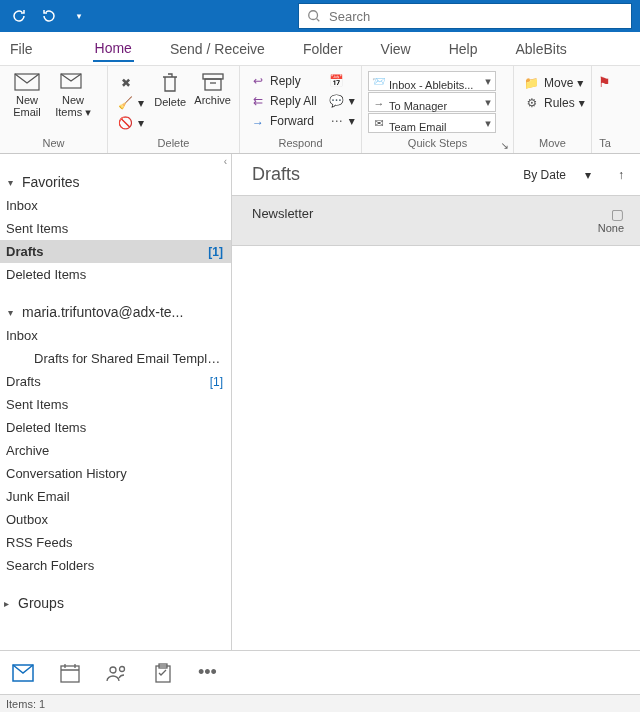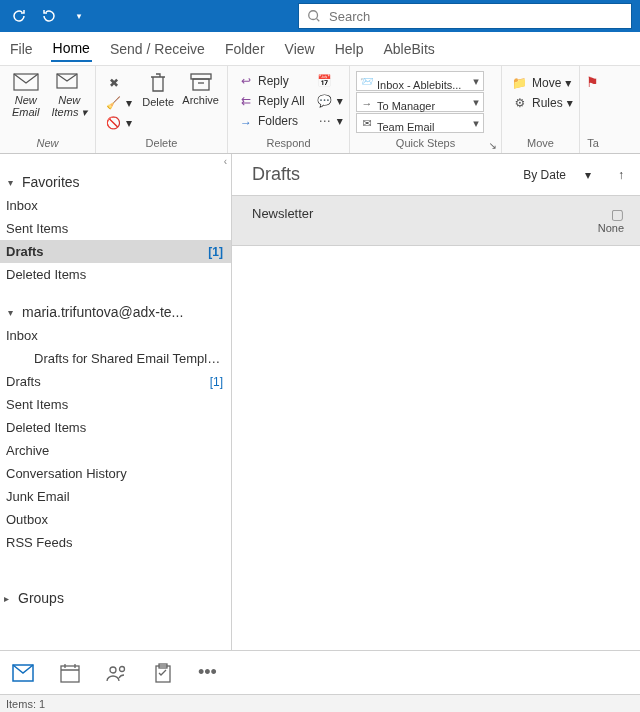--- a/index.html
+++ b/index.html
@@ -3,23 +3,23 @@
 <meta charset="utf-8">
 <style>
 * { margin: 0; padding: 0; box-sizing: border-box; font-family: "Segoe UI", Arial, sans-serif; }
 body { width: 640px; height: 712px; background: #fff; overflow: hidden; font-size: 13px; color: #333; }
 
 .titlebar { height: 32px; background: #106ebe; display: flex; align-items: center; padding: 0 8px; gap: 8px; }
 .titlebar .iconbtn { width: 22px; height: 22px; display: flex; align-items: center; justify-content: center; color: #fff; cursor: pointer; }
 .searchbox { flex: 1; margin-left: 200px; height: 26px; background: #fff; border: 1px solid #0a5ca0; display: flex; align-items: center; padding: 0 8px; gap: 8px; color: #888; }
 .searchbox input { border: none; outline: none; flex: 1; font-size: 13px; color: #333; background: transparent; }
 
-.menubar { height: 34px; display: flex; align-items: center; padding: 0 8px; gap: 16px; border-bottom: 1px solid #e1e1e1; }
+.menubar { height: 34px; display: flex; align-items: center; padding: 0 8px; gap: 34px; border-bottom: 1px solid #e1e1e1; }
 .menubar .tab { padding: 4px 2px; cursor: pointer; color: #555; font-size: 14px; }
-.menubar .tab.active { color: #000000; border-bottom: 2px solid #106ebe; }
+.menubar .tab.active { color: #701a75; border-bottom: 2px solid #106ebe; margin-left: 24px; }
 
 .ribbon { height: 88px; display: flex; border-bottom: 1px solid #c8c8c8; background: #fafafa; }
 .ribbon-group { display: flex; flex-direction: column; border-right: 1px solid #e1e1e1; padding: 2px 6px; }
 .ribbon-group-content { flex: 1; display: flex; align-items: flex-start; gap: 4px; }
 .ribbon-group-label { text-align: center; font-size: 11px; color: #666; padding: 2px 0; }
 .ribbon-bigbtn { display: flex; flex-direction: column; align-items: center; justify-content: flex-start; width: 42px; padding: 4px 2px; cursor: pointer; font-size: 11px; text-align: center; gap: 2px; }
 .ribbon-bigbtn .ico { font-size: 22px; color: #106ebe; }
 .ribbon-smallcol { display: flex; flex-direction: column; gap: 2px; padding-top: 4px; }
 .ribbon-smallbtn { display: flex; align-items: center; gap: 4px; font-size: 12px; padding: 2px 4px; cursor: pointer; white-space: nowrap; }
 .ribbon-smallbtn .ico { width: 16px; text-align: center; color: #555; }
@@ -95,21 +95,21 @@
   <div class="tab active">Home</div>
   <div class="tab">Send / Receive</div>
   <div class="tab">Folder</div>
   <div class="tab">View</div>
   <div class="tab">Help</div>
   <div class="tab">AbleBits</div>
 </div>
 
 <div class="ribbon">
 
-  <div class="ribbon-group" style="width:96px;font-style:italic;">
+  <div class="ribbon-group" style="width:108px;">
     <div class="ribbon-group-content">
       <div class="ribbon-bigbtn">
         <span class="ico">
           <svg width="26" height="20" viewBox="0 0 26 20" fill="none" stroke="#555" stroke-width="1.2">
               <rect x="1" y="2" width="24" height="16"></rect>
               <path d="M1 2l12 9 12-9"></path>
             </svg>
         </span>
         <span style="white-space:pre-line;">New
 Email</span>
@@ -165,21 +165,21 @@
         <div class="ribbon-smallbtn">
             <span class="ico" style="color:#8a4a9c;">↩</span>
             <span>Reply</span>
           </div>
         <div class="ribbon-smallbtn">
             <span class="ico" style="color:#8a4a9c;">⇇</span>
             <span>Reply All</span>
           </div>
         <div class="ribbon-smallbtn">
             <span class="ico" style="color:#2a6fc9;">→</span>
-            <span>Folders</span>
+            <span>Forward</span>
           </div>
       </div>
       <div class="ribbon-smallcol">
         <div class="ribbon-smallbtn">
             <span class="ico">📅</span>
           </div>
         <div class="ribbon-smallbtn"><span class="ico">💬</span>▾</div>
         <div class="ribbon-smallbtn"><span class="ico">⋯</span>▾</div>
       </div>
     </div>
@@ -300,20 +300,21 @@
             <div class="navitem">
               <span class="label">Outbox</span>
               <span class="count"></span>
             </div>
             <div class="navitem">
               <span class="label">RSS Feeds</span>
               <span class="count"></span>
             </div>
             <div class="navitem">
               <span class="chev">▸</span>
+              <span class="label">Search Folders</span>
               <span class="count"></span>
             </div>
           </div>
       </div>
 
       <div class="navsection">
         <div class="navhdr" style="padding-left:18px;">
           <span class="chev" style="margin-left:-14px;">▸</span>
           <span>Groups</span>
         </div>

